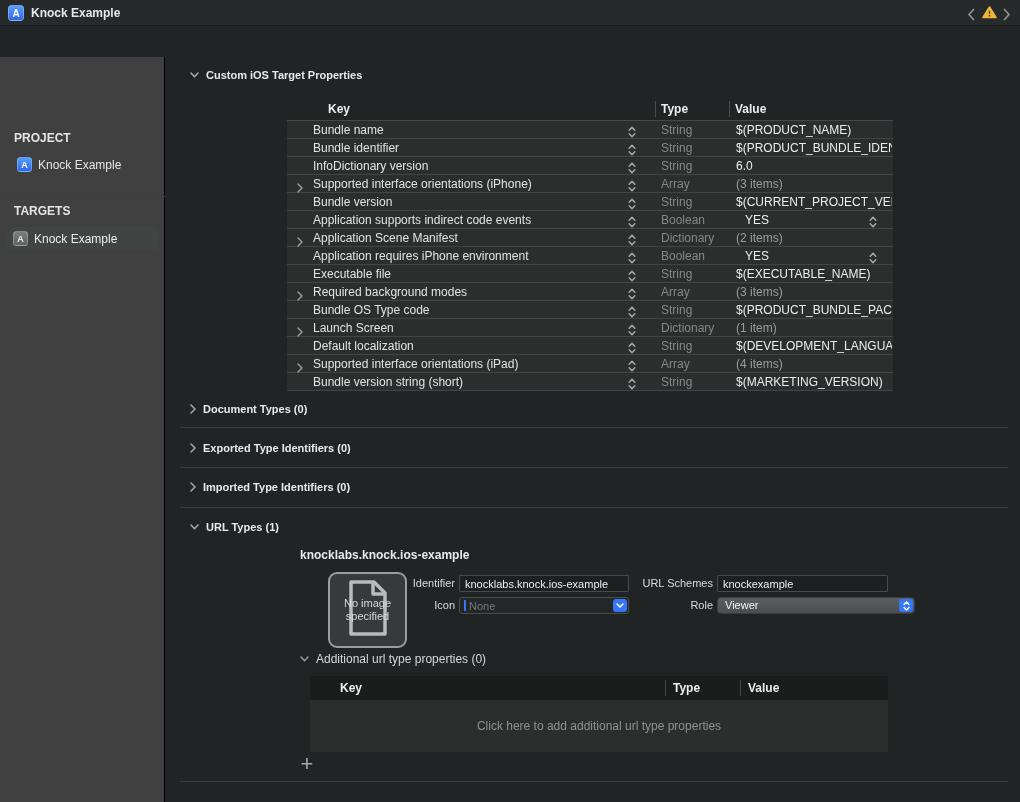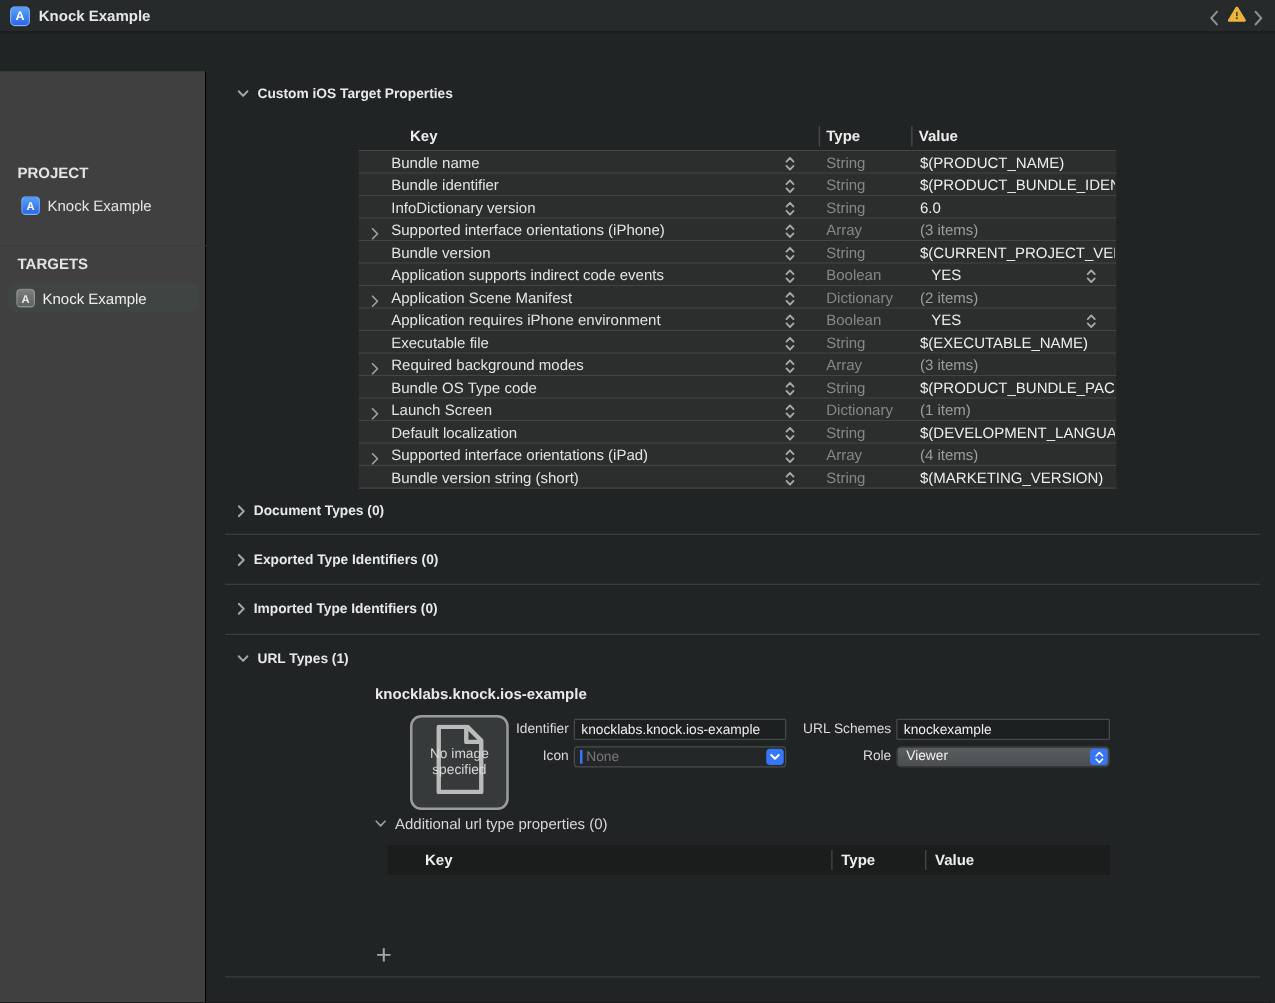--- a/index.html
+++ b/index.html
@@ -453,21 +453,21 @@
     <span class="caret"></span>
     <span class="combo-text">None</span>
     <span class="combo-btn">
       <svg width="8" height="5" viewBox="0 0 8 5">
           <path d="M1 1 L4 4 L7 1" fill="none" stroke="#fff" stroke-width="1.5" stroke-linecap="round" stroke-linejoin="round"></path>
         </svg>
     </span>
   </div>
 
   <div class="field-label" style="left:630px; top:599px; width:83px">Role</div>
-  <div class="popup" style="left:717px; top:597px; width:171px">
+  <div class="popup" style="left:717px; top:597px; width:198px">
     <span class="popup-text">Viewer</span>
     <span class="popup-btn">
       <svg width="7" height="10" viewBox="0 0 7 10">
           <path d="M1 3.6 L3.5 1 L6 3.6" fill="none" stroke="#fff" stroke-width="1.4" stroke-linecap="round" stroke-linejoin="round"></path>
           <path d="M1 6.4 L3.5 9 L6 6.4" fill="none" stroke="#fff" stroke-width="1.4" stroke-linecap="round" stroke-linejoin="round"></path>
         </svg>
     </span>
   </div>
 
   <div class="add-head">
@@ -480,19 +480,22 @@
   </div>
 
   <div class="add-table">
     <div class="add-header">
       <span class="h-key">Key</span>
       <span class="vline" style="left:355px"></span>
       <span class="h-type">Type</span>
       <span class="vline" style="left:430px"></span>
       <span class="h-value">Value</span>
     </div>
+    <div class="add-body">
+      <span class="empty">Click here to add additional url type properties</span>
+    </div>
   </div>
 
   <div class="plus-btn">+</div>
 
   <div class="divider" style="top:781px"></div>
 
 </div>
 
 </body></html>

